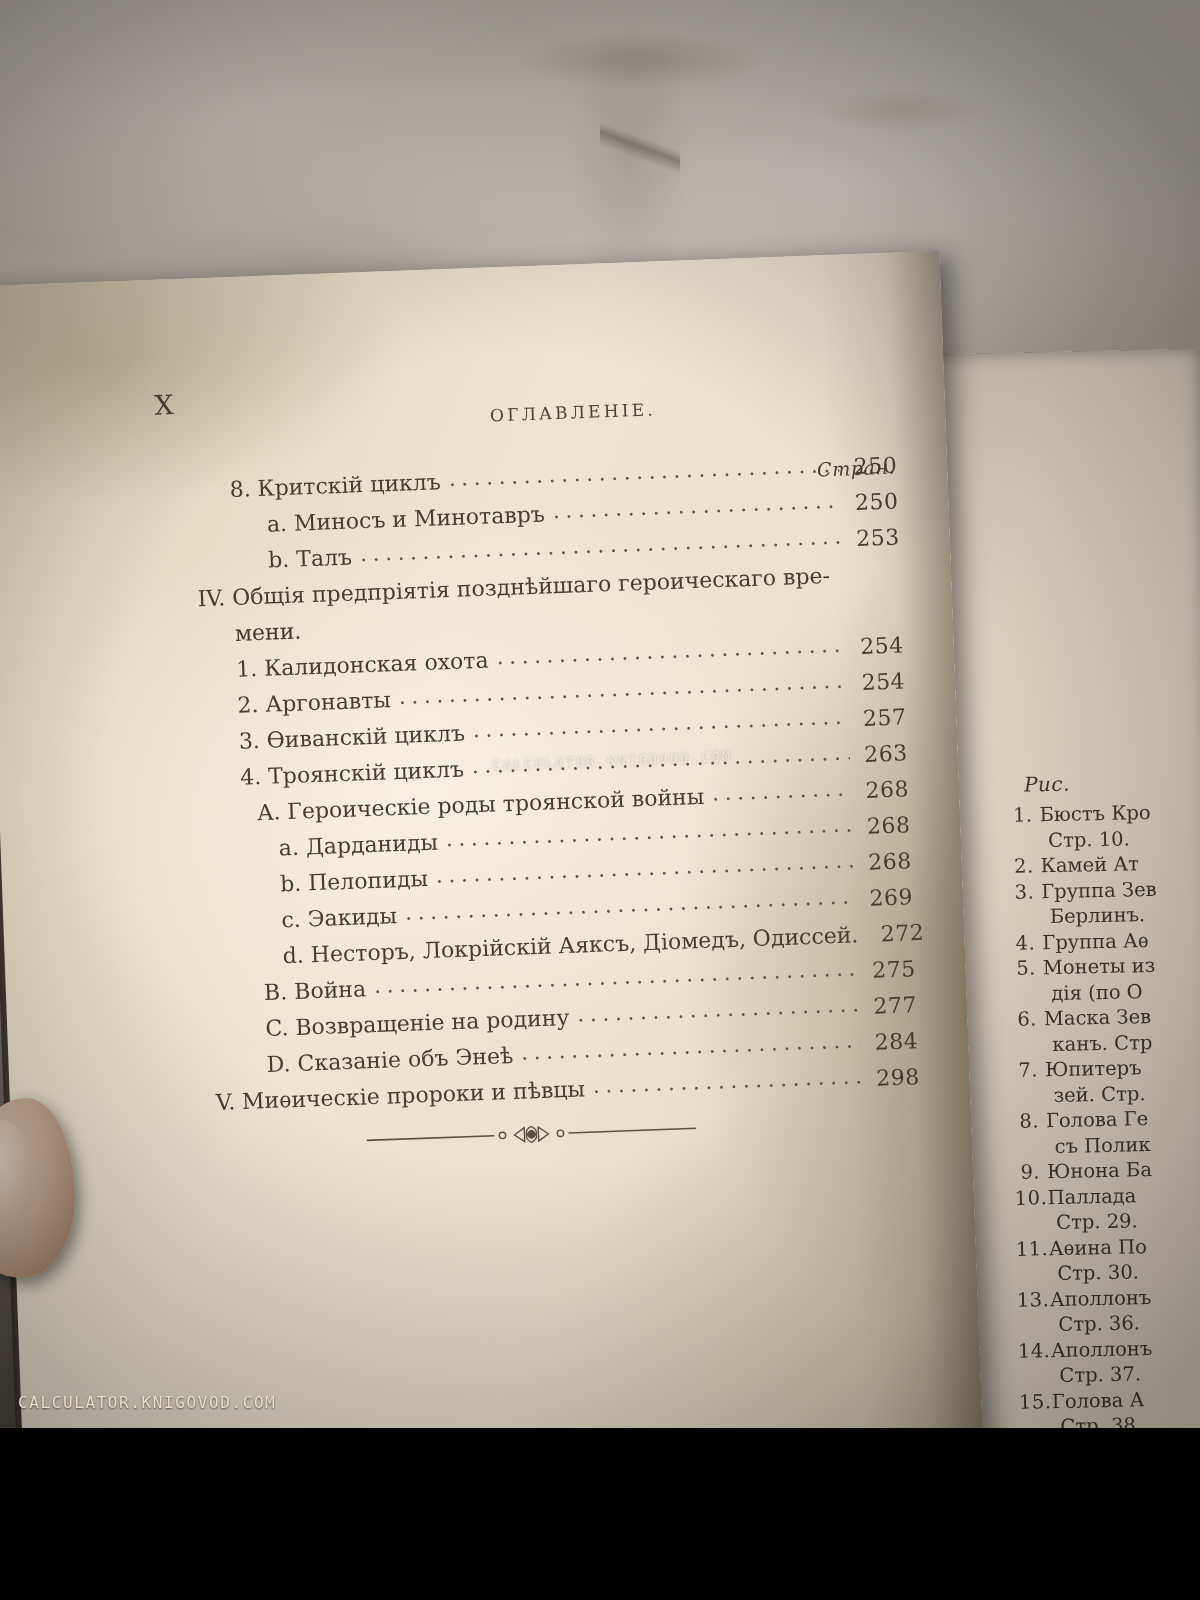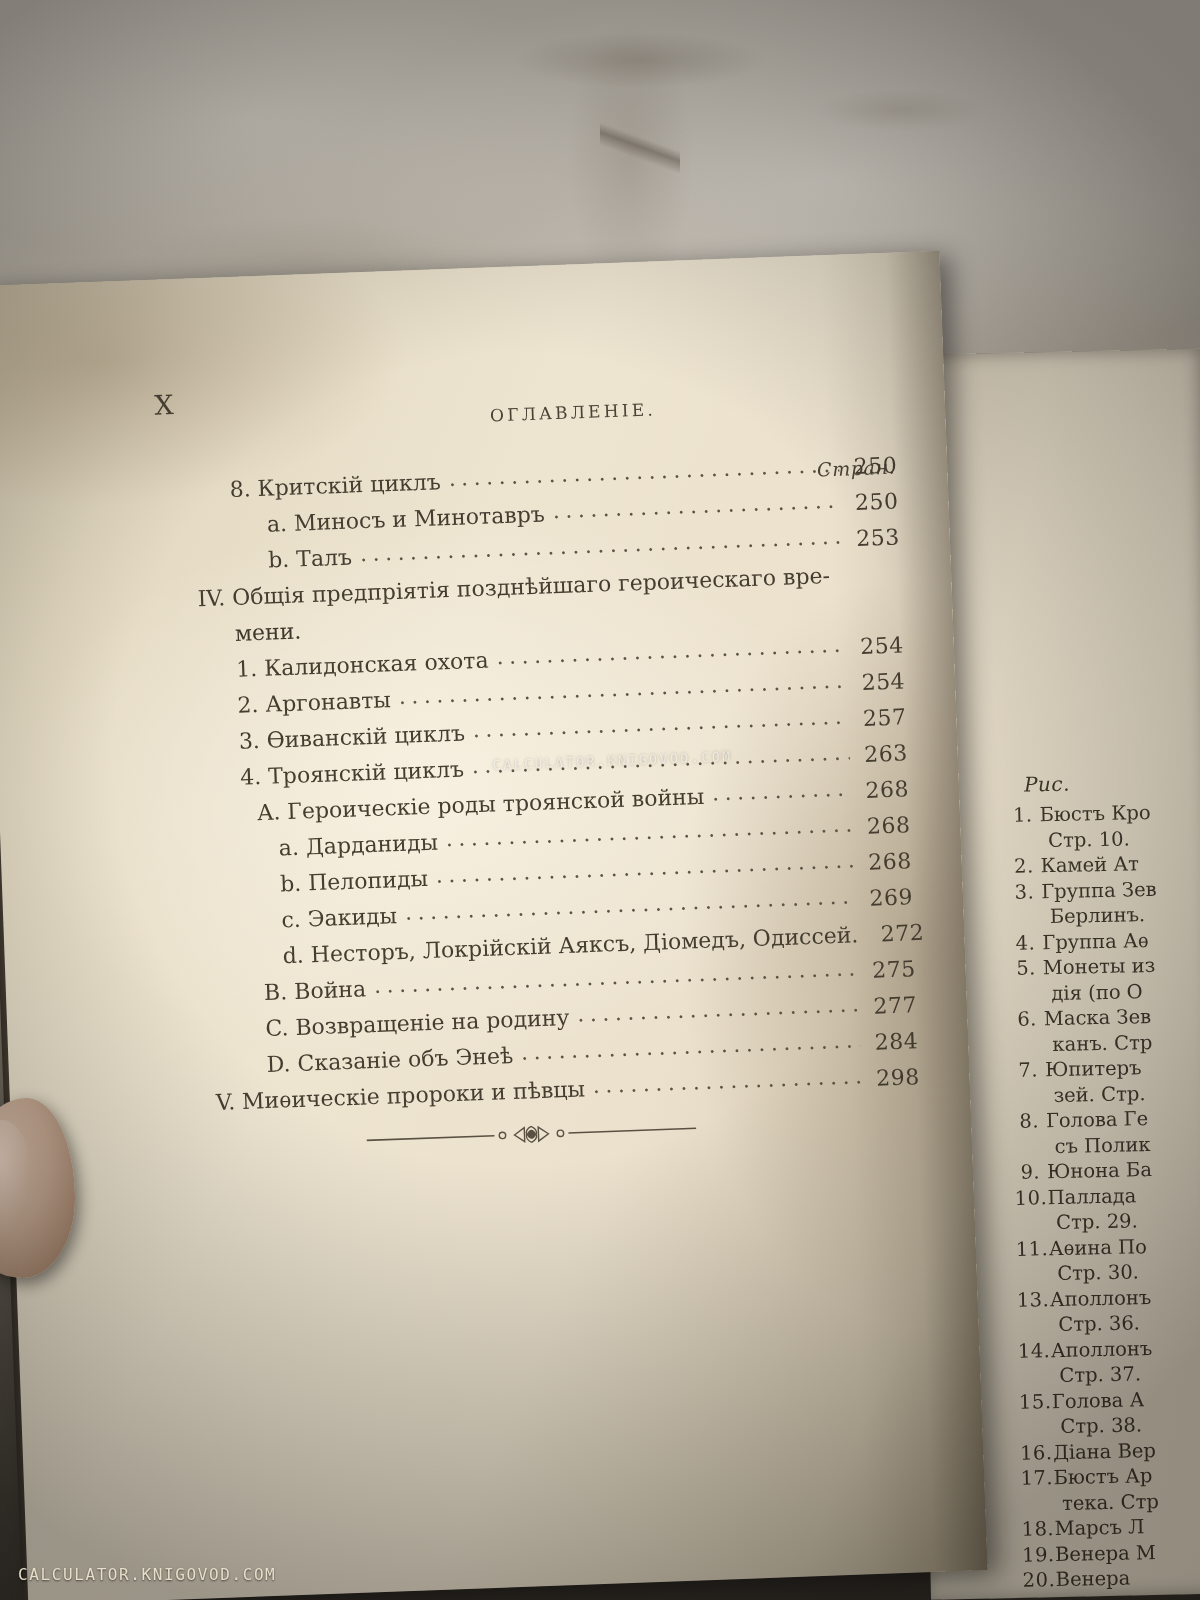--- a/index.html
+++ b/index.html
@@ -3,21 +3,21 @@
 <meta charset="utf-8">
 <style>
   html, body {
     margin: 0;
     padding: 0;
     background: #000;
   }
   #page {
     position: relative;
     width: 1200px;
-    height: 1600px;
+    height: 1428px;
     overflow: hidden;
     font-family: "DejaVu Serif", serif;
     background: #8a8276;
   }
 
   
   .wall {
     position: absolute;
     left: 0; top: 0; width: 1200px; height: 1600px;
     background:

